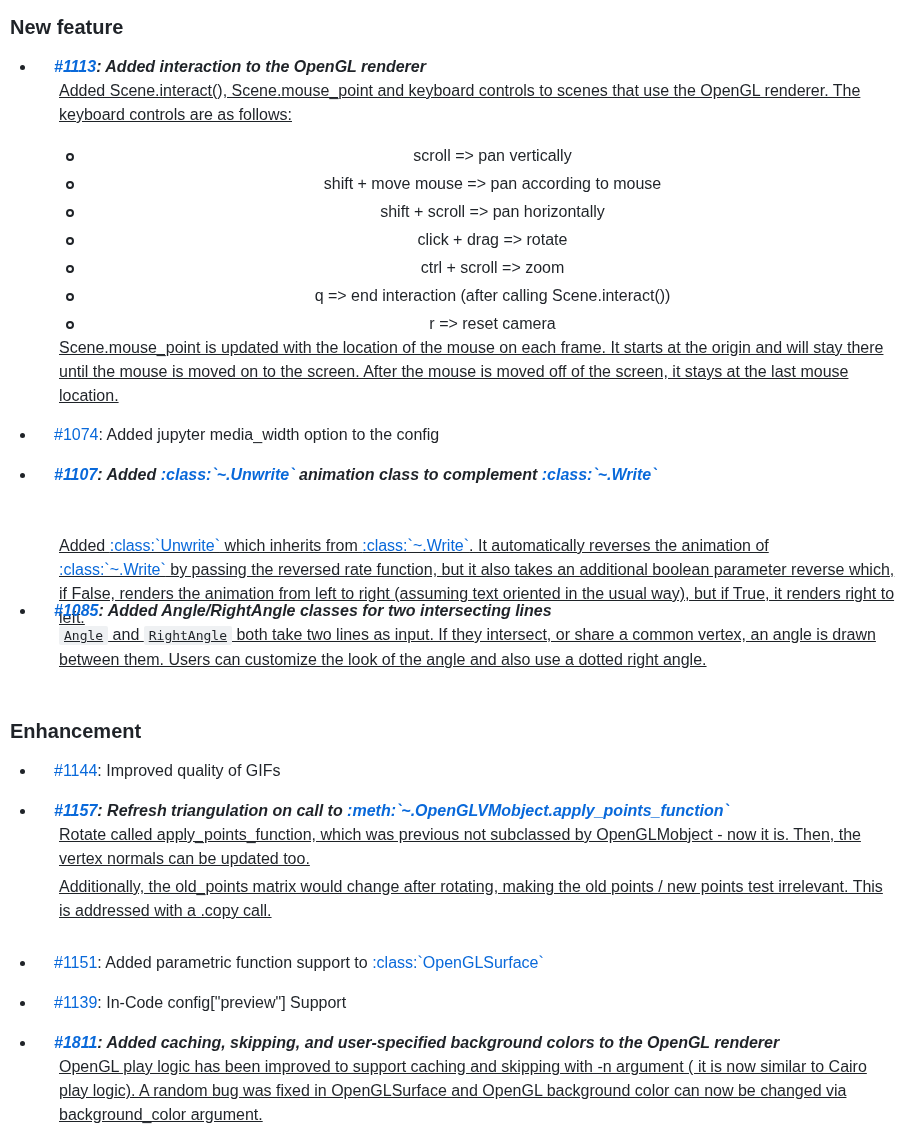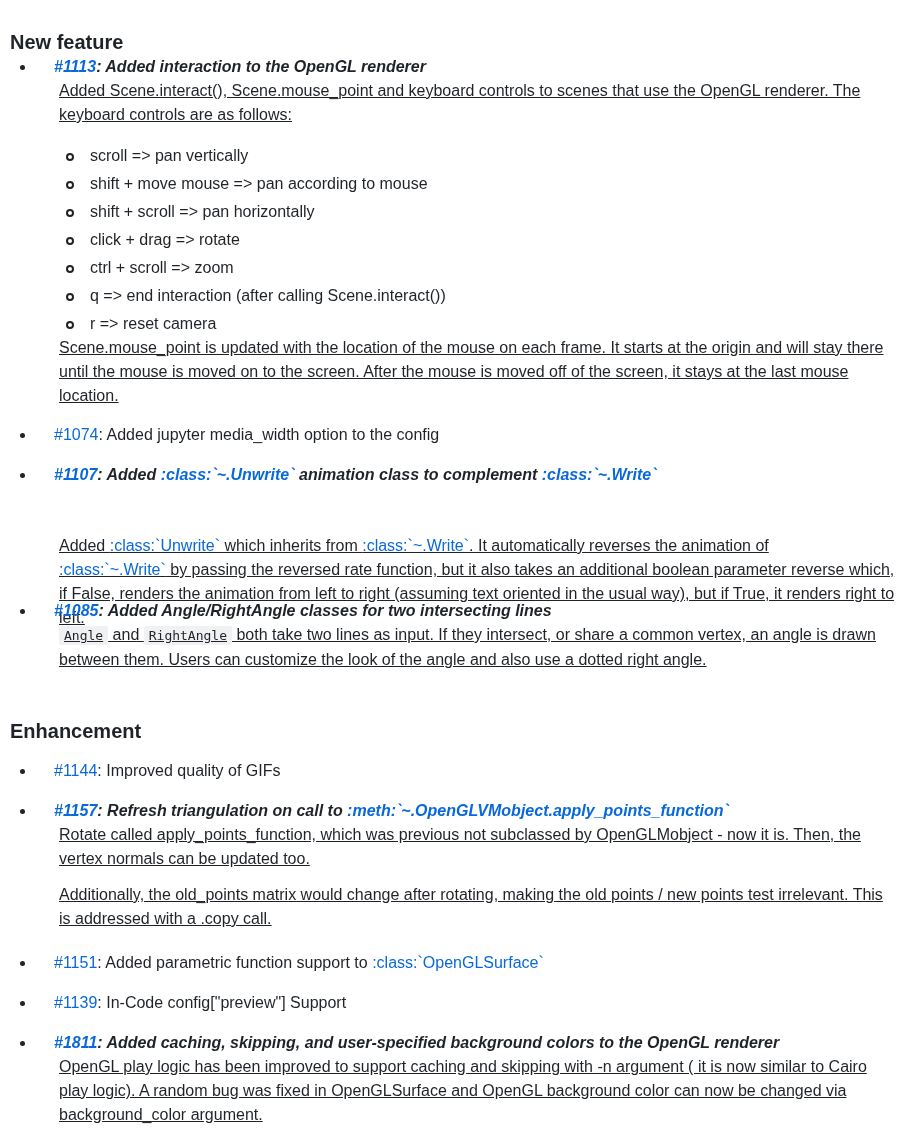--- a/index.html
+++ b/index.html
@@ -8,34 +8,34 @@
       font-family: "Liberation Sans", sans-serif;
       color: #1f2328;
       font-size: 16px;
       line-height: 24px;
     }
     .page { padding: 0 10px 0 10px; position: relative; }
     h3 {
       font-size: 20px; font-weight: bold; margin: 0; line-height: 28px;
       color: #1f2328;
     }
-    #h-new { position: absolute; top: 28px; left: 10px; }
+    #h-new { position: absolute; top: 13px; left: 10px; }
     #h-enh { position: absolute; top: 717px; left: 10px; }
     .item { position: absolute; left: 0; width: 880px; }
     .bullet {
       position: absolute; left: 20px; top: 10px; width: 5px; height: 5px;
       border-radius: 50%; background: #1f2328;
     }
     .title { position: absolute; left: 54px; top: 0; white-space: nowrap; }
     .title.bi { font-weight: bold; font-style: italic; }
     .link { color: #0969da; text-decoration: none; }
     .body { position: absolute; left: 59px; width: 836px; }
     .body p { margin: 0; text-decoration: underline; }
     .sub { list-style: none; margin: 0; padding: 0; }
-    .sub li { position: relative; height: 28px; padding-left: 31px; }
+    .sub li { position: relative; height: 28px; padding-left: 31px; text-align: center; }
     .sub .circ {
       position: absolute; left: 7px; top: 9px; width: 4px; height: 4px;
       border: 2px solid #1f2328; border-radius: 50%;
     }
     code {
       font-family: "DejaVu Sans Mono", monospace; font-size: 13px;
       background: #eff1f3; border-radius: 2px; padding: 2px 5px;
     }
   </style>
 </head>
@@ -89,21 +89,21 @@
   <div class="item" style="top:759px;">
     <span class="bullet"></span>
     <span class="title"><a class="link">#1144</a><span>: Improved quality of GIFs</span></span>
   </div>
 
   <div class="item" style="top:799px;">
     <span class="bullet"></span>
     <span class="title bi"><a class="link">#1157</a><span>: Refresh triangulation on call to </span><a class="link">:meth:`~.OpenGLVMobject.apply_points_function`</a></span>
     <div class="body" style="top:24px;">
       <p>Rotate called apply_points_function, which was previous not subclassed by OpenGLMobject - now it is. Then, the vertex normals can be updated too.</p>
-      <p style="margin-top:12px;">Additionally, the old_points matrix would change after rotating, making the old points / new points test irrelevant. This is addressed with a .copy call.</p>
+      <p style="margin-top:4px;">Additionally, the old_points matrix would change after rotating, making the old points / new points test irrelevant. This is addressed with a .copy call.</p>
     </div>
   </div>
 
   <div class="item" style="top:951px;">
     <span class="bullet"></span>
     <span class="title"><a class="link">#1151</a><span>: Added parametric function support to </span><a class="link">:class:`OpenGLSurface`</a></span>
   </div>
 
   <div class="item" style="top:991px;">
     <span class="bullet"></span>

